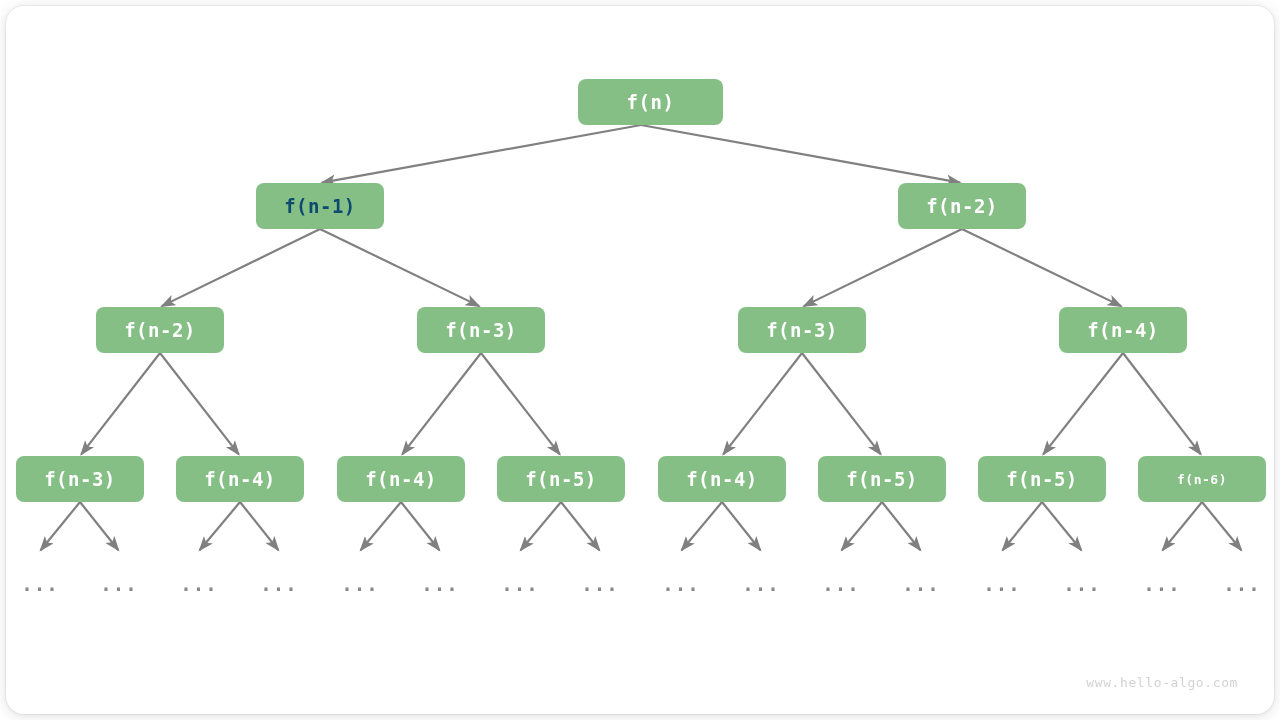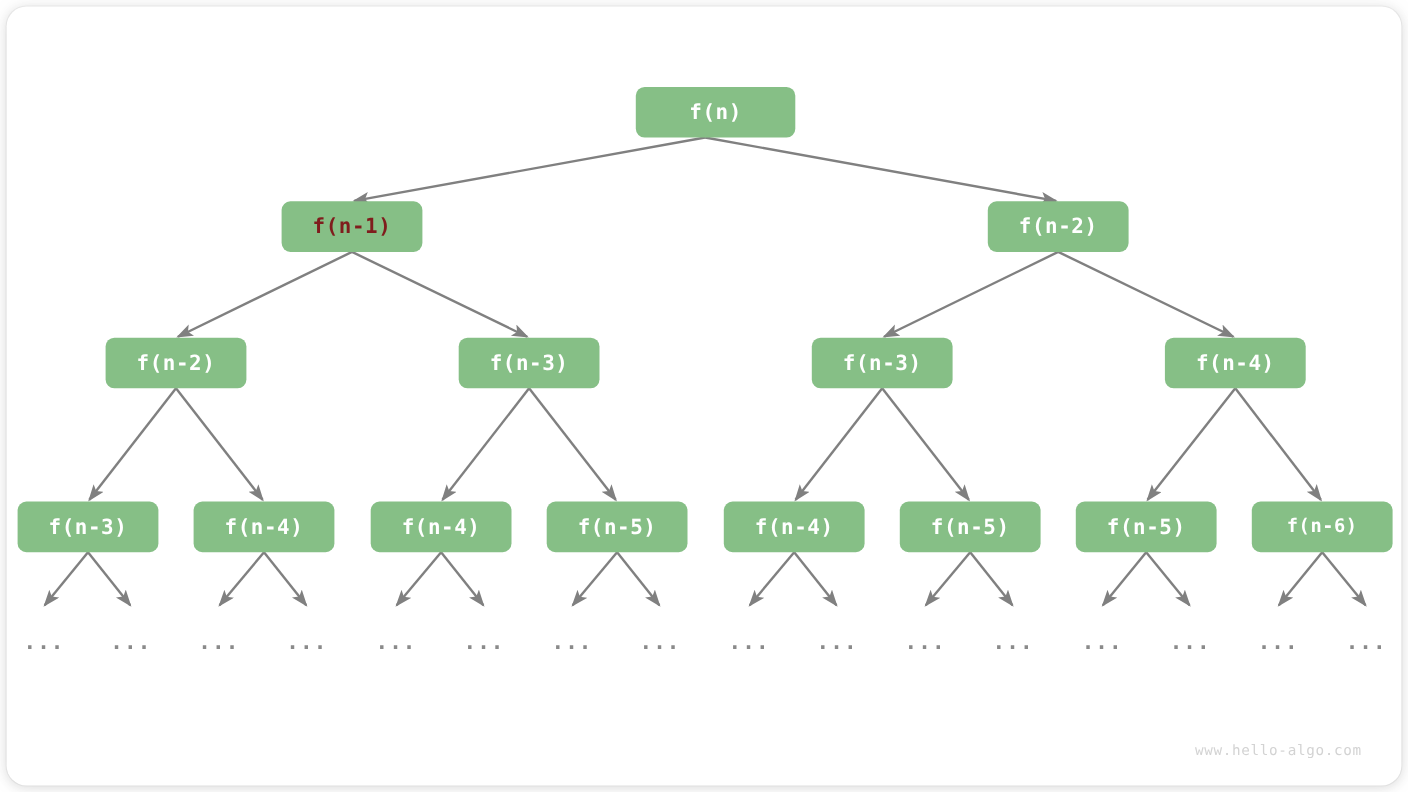--- a/index.html
+++ b/index.html
@@ -128,21 +128,21 @@
         <line x1="882" y1="502" x2="920.3772541925933" y2="550.2175757804379" stroke="#808080" stroke-width="2.2" marker-end="url(#arrowhead)"></line>
         <line x1="1042" y1="502" x2="1002.6323764899123" y2="550.2253387998575" stroke="#808080" stroke-width="2.2" marker-end="url(#arrowhead)"></line>
         <line x1="1042" y1="502" x2="1081.3676235100877" y2="550.2253387998575" stroke="#808080" stroke-width="2.2" marker-end="url(#arrowhead)"></line>
         <line x1="1202" y1="502" x2="1162.6323764899123" y2="550.2253387998575" stroke="#808080" stroke-width="2.2" marker-end="url(#arrowhead)"></line>
         <line x1="1202" y1="502" x2="1241.3676235100877" y2="550.2253387998575" stroke="#808080" stroke-width="2.2" marker-end="url(#arrowhead)"></line>
       </svg>
     <div id="node-layer">
         <div class="node" style="left: 578px; top: 79px; width: 145px; height: 46px; background: rgb(134, 191, 134); color: rgb(255, 255, 255); border-radius: 8px; font-size: 19px;">
           <span>f(n)</span>
         </div>
-        <div class="node" style="left: 256px; top: 183px; width: 128px; height: 46px; background: rgb(134, 191, 134); color: #7f1d1d; border-radius: 8px; font-size: 19px; justify-content: center;">
+        <div class="node" style="left: 256px; top: 183px; width: 128px; height: 46px; background: rgb(134, 191, 134); color: #0c4a6e; border-radius: 8px; font-size: 19px; justify-content: center;">
           <span>f(n-1)</span>
         </div>
         <div class="node" style="left: 898px; top: 183px; width: 128px; height: 46px; background: rgb(134, 191, 134); color: rgb(255, 255, 255); border-radius: 8px; font-size: 19px;">
           <span>f(n-2)</span>
         </div>
         <div class="node" style="left: 96px; top: 307px; width: 128px; height: 46px; background: rgb(134, 191, 134); color: rgb(255, 255, 255); border-radius: 8px; font-size: 19px;">
           <span>f(n-2)</span>
         </div>
         <div class="node" style="left: 417px; top: 307px; width: 128px; height: 46px; background: rgb(134, 191, 134); color: rgb(255, 255, 255); border-radius: 8px; font-size: 19px;">
           <span>f(n-3)</span>
@@ -167,21 +167,21 @@
         </div>
         <div class="node" style="left: 658px; top: 456px; width: 128px; height: 46px; background: rgb(134, 191, 134); color: rgb(255, 255, 255); border-radius: 8px; font-size: 19px;">
           <span>f(n-4)</span>
         </div>
         <div class="node" style="left: 818px; top: 456px; width: 128px; height: 46px; background: rgb(134, 191, 134); color: rgb(255, 255, 255); border-radius: 8px; font-size: 19px;">
           <span>f(n-5)</span>
         </div>
         <div class="node" style="left: 978px; top: 456px; width: 128px; height: 46px; background: rgb(134, 191, 134); color: rgb(255, 255, 255); border-radius: 8px; font-size: 19px;">
           <span>f(n-5)</span>
         </div>
-        <div class="node" style="left: 1138px; top: 456px; width: 128px; height: 46px; background: rgb(134, 191, 134); color: rgb(255, 255, 255); border-radius: 8px; font-size: 17px;">
+        <div class="node" style="left: 1138px; top: 456px; width: 128px; height: 46px; background: rgb(134, 191, 134); color: rgb(255, 255, 255); border-radius: 8px; font-size: 13px;">
           <span>f(n-6)</span>
         </div>
       </div>
     <div id="ellipsis-layer">
         <div class="ellipsis" style="left: 20px; top: 575px; width: 40px; color: rgb(138, 138, 138);">...</div>
         <div class="ellipsis" style="left: 99px; top: 575px; width: 40px; color: rgb(138, 138, 138);">...</div>
         <div class="ellipsis" style="left: 179px; top: 575px; width: 40px; color: rgb(138, 138, 138);">...</div>
         <div class="ellipsis" style="left: 259px; top: 575px; width: 40px; color: rgb(138, 138, 138);">...</div>
         <div class="ellipsis" style="left: 340px; top: 575px; width: 40px; color: rgb(138, 138, 138);">...</div>
         <div class="ellipsis" style="left: 420px; top: 575px; width: 40px; color: rgb(138, 138, 138);">...</div>

